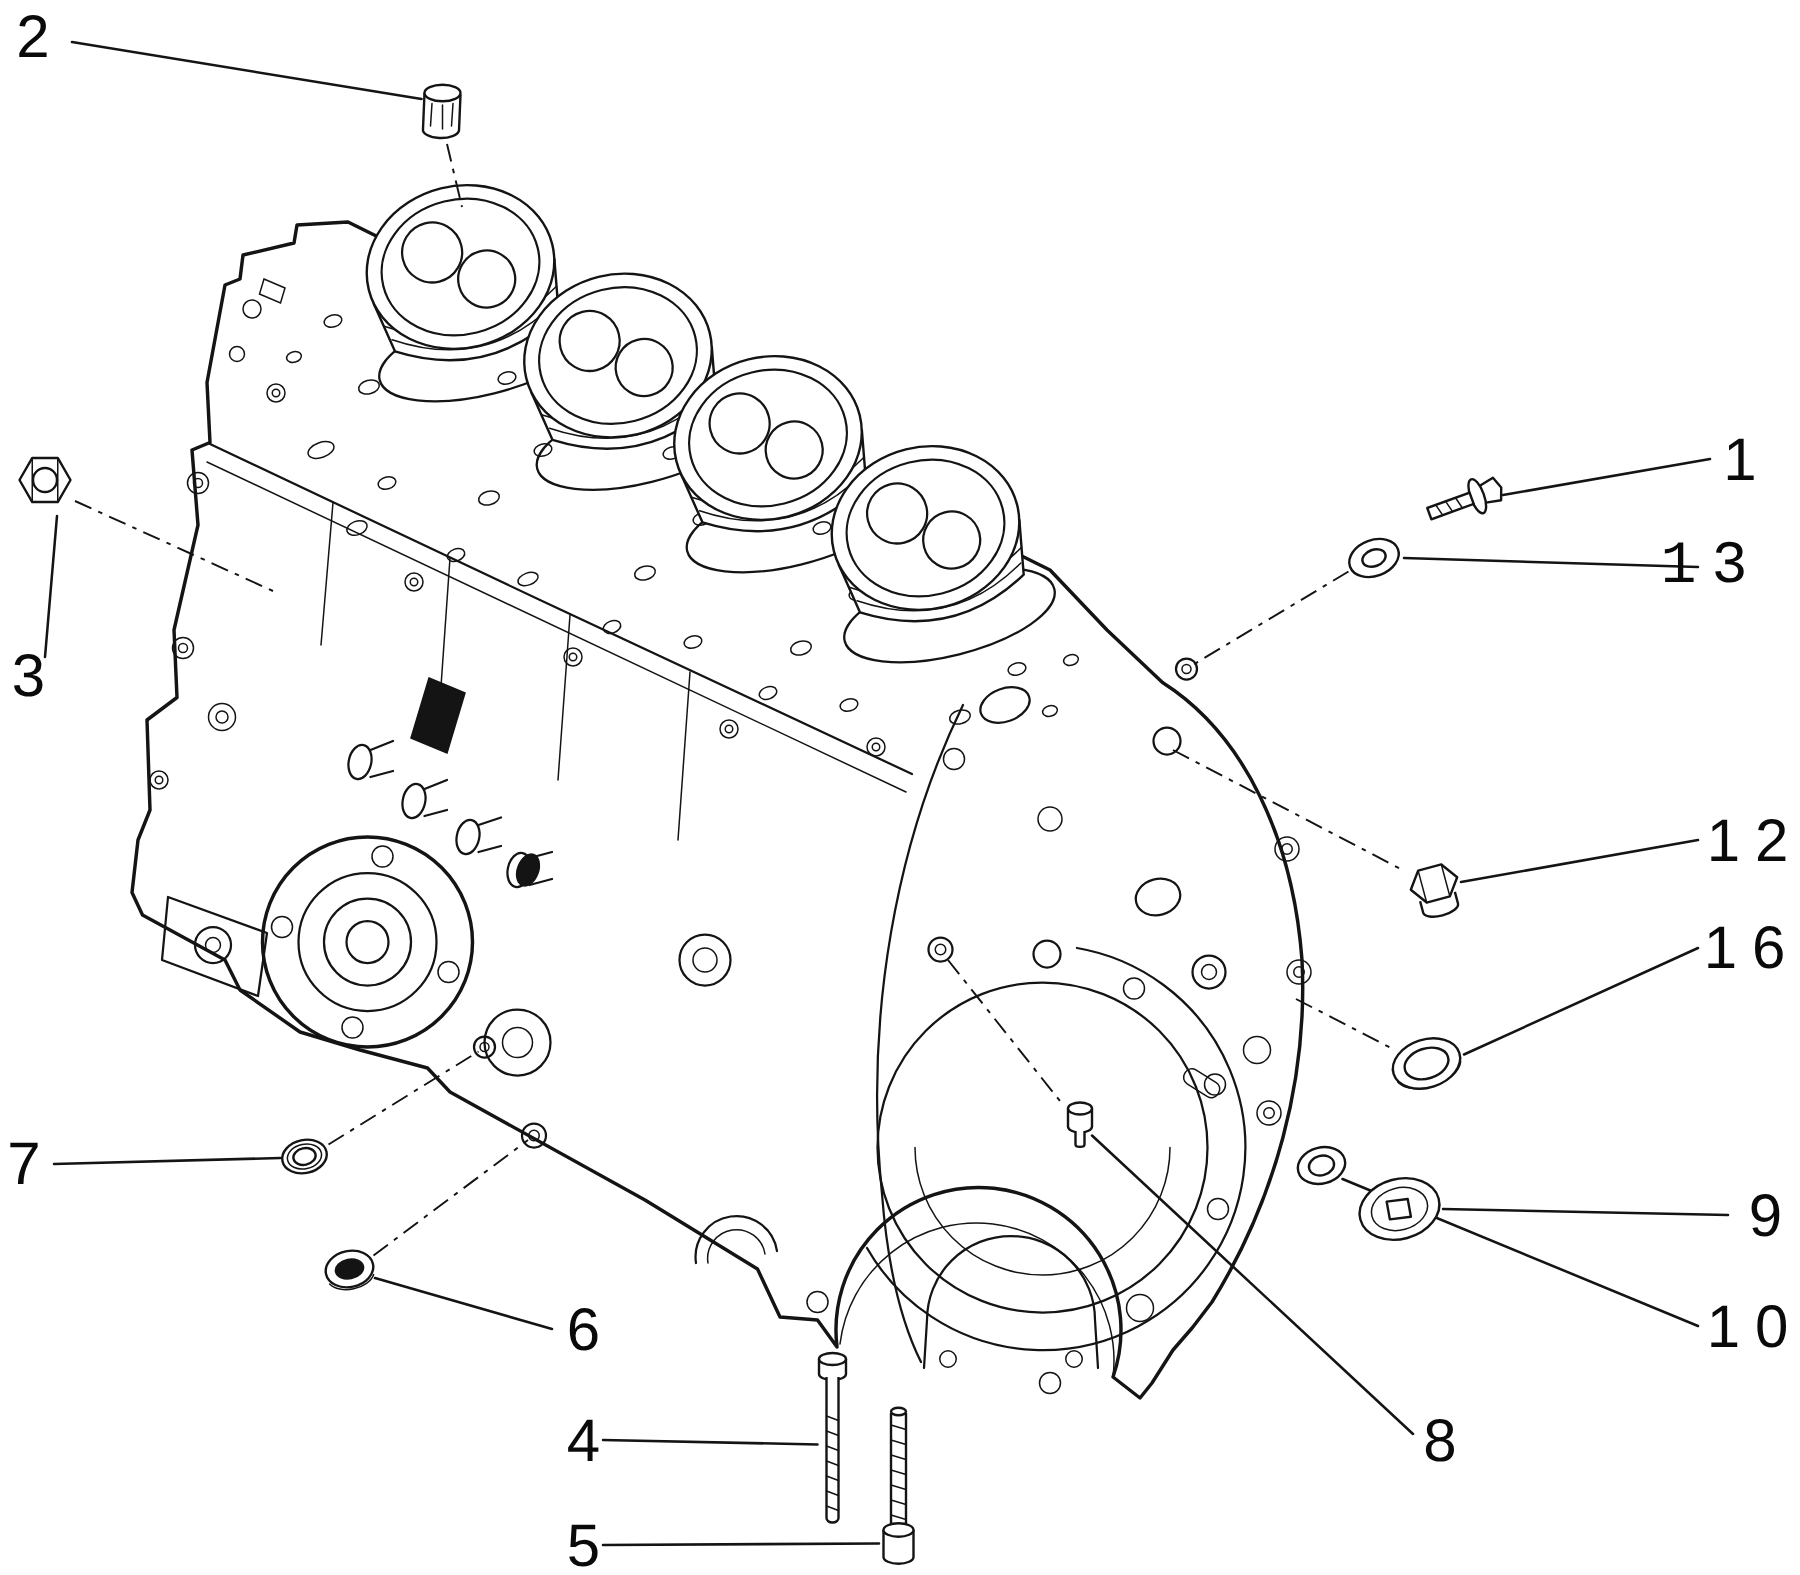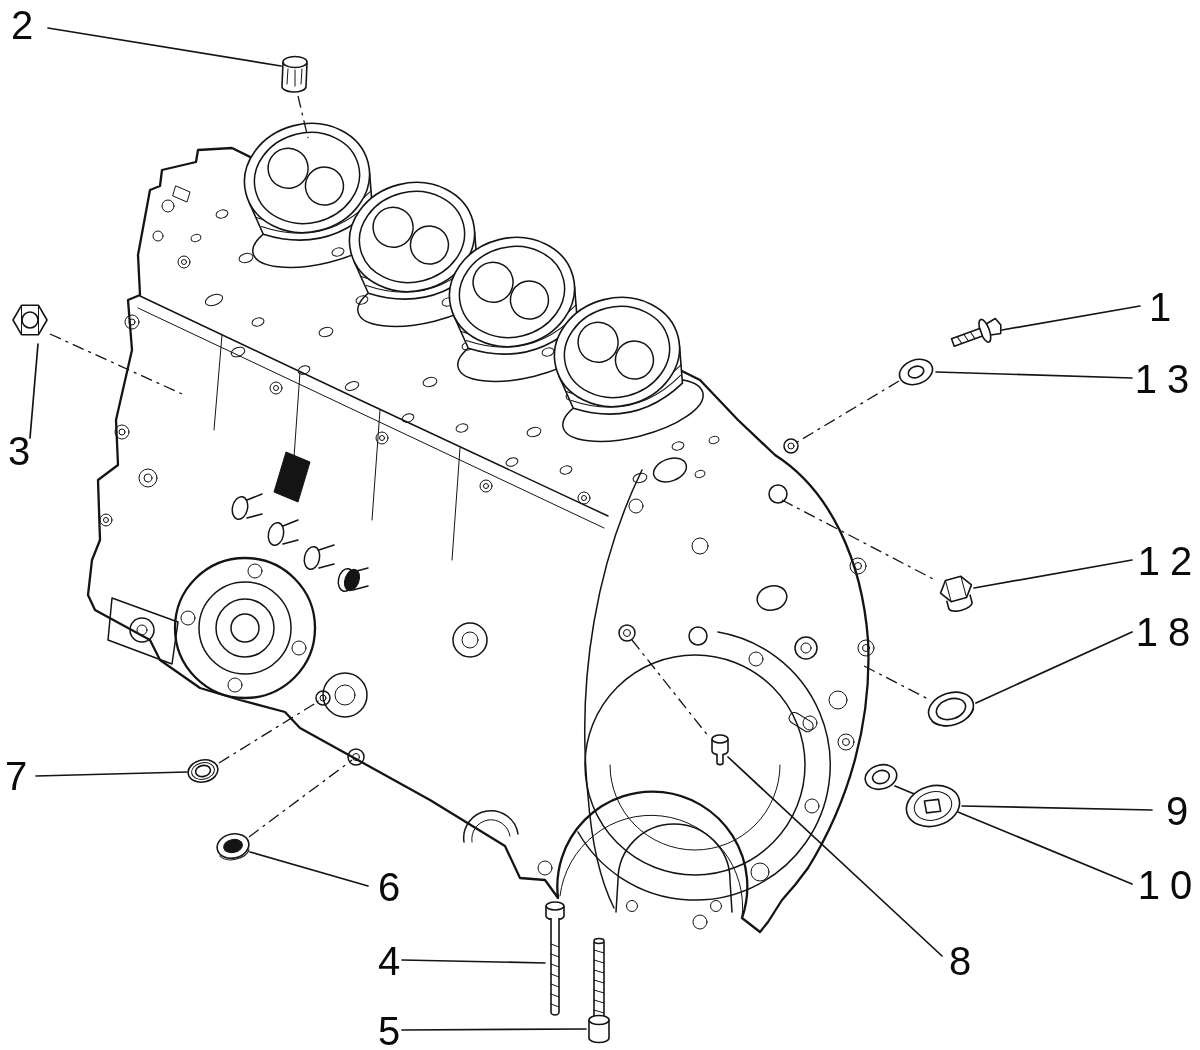--- a/index.html
+++ b/index.html
@@ -307,24 +307,24 @@
       <path class="thin" d="M 594,950 L 604,953 M 594,960 L 604,963 M 594,970 L 604,973 M 594,980 L 604,983 M 594,990 L 604,993 M 594,1000 L 604,1003 M 594,1010 L 604,1013"></path>
       <path class="wfill" d="M 589,1020 L 589,1038 A 10,4.5 0 0 0 609,1038 L 609,1020"></path>
       <ellipse class="wfill" cx="599" cy="1020" rx="10" ry="4.5"></ellipse>
     </g>
   </g>
 </svg>
 
 <div class="callout-layer">
       <div class="callout" style="left: 22px; top: 25px;">2</div>
       <div class="callout" style="left: 1160px; top: 307px;">1</div>
-      <div class="callout wide" style="left: 1162px; top: 379px;">13</div>
+      <div class="callout wide" style="left: 1136px; top: 379px; font-family: Liberation Mono, monospace;">13</div>
       <div class="callout" style="left: 19px; top: 451px;">3</div>
       <div class="callout wide" style="left: 1165px; top: 561px;">12</div>
-      <div class="callout wide" style="left: 1163px; top: 632px;">18</div>
+      <div class="callout wide" style="left: 1163px; top: 632px;">16</div>
       <div class="callout" style="left: 16px; top: 776px;">7</div>
       <div class="callout" style="left: 1177px; top: 811px;">9</div>
       <div class="callout wide" style="left: 1165px; top: 885px;">10</div>
       <div class="callout" style="left: 389px; top: 887px;">6</div>
       <div class="callout" style="left: 960px; top: 961px;">8</div>
       <div class="callout" style="left: 389px; top: 961px;">4</div>
       <div class="callout" style="left: 389px; top: 1031px;">5</div>
     </div>
 
 </div>

